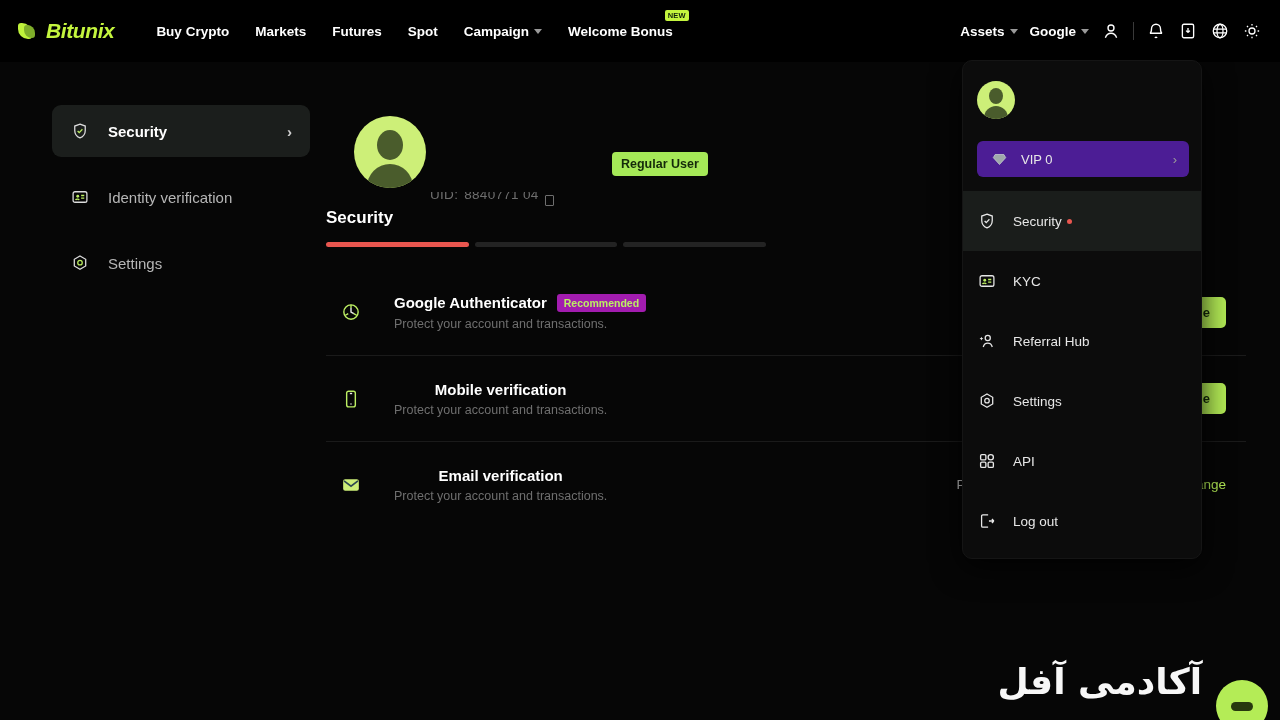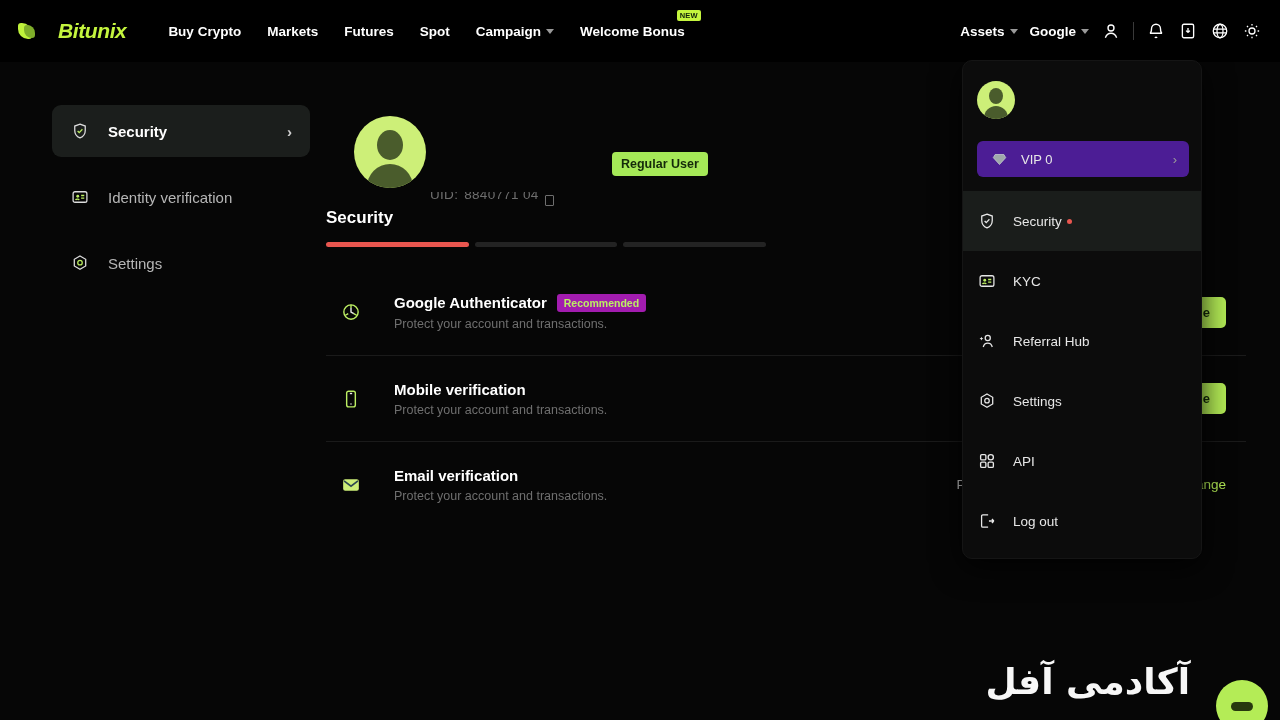--- a/index.html
+++ b/index.html
@@ -11,21 +11,21 @@
   }
   #root { position: relative; width: 1280px; height: 720px; background: #060606; }
 
   
   .header {
     position: absolute; top: 0; left: 0; width: 1280px; height: 62px;
     background: #000000;
     display: flex; align-items: center;
     z-index: 40;
   }
-  .brand { display: flex; align-items: center; margin-left: 18px; gap: 18px; }
+  .brand { display: flex; align-items: center; margin-left: 18px; gap: 6px; }
   .brand-mark { width: 22px; height: 22px; position: relative; }
   .brand-mark .leaf {
     position: absolute; width: 14px; height: 16px; border-radius: 3px 10px 3px 10px;
     background: #bff23b; top: 3px; left: 0;
   }
   .brand-mark .leaf2 {
     position: absolute; width: 11px; height: 13px; border-radius: 3px 8px 3px 8px;
     background: #7fae2a; top: 5px; left: 6px;
   }
   .brand-text {
@@ -111,21 +111,21 @@
 
   .sec-list { margin-top: 22px; width: 920px; }
   .sec-row {
     display: flex; align-items: center; height: 86px;
     border-top: 1px solid #1a1a1a; position: relative;
   }
   .sec-row:first-child { border-top: none; }
   .sec-ico { width: 22px; height: 22px; margin-left: 14px; margin-right: 32px; flex: 0 0 22px;
              display: flex; align-items: center; justify-content: center; }
   .sec-texts { display: flex; flex-direction: column; gap: 5px; }
-  .sec-name { color: #ffffff; font-size: 15px; font-weight: bold; display: flex; align-items: center; gap: 10px; }
+  .sec-name { color: #ffffff; font-size: 15px; font-weight: bold; display: flex; align-items: center; gap: 10px; justify-content: center; }
   .rec-badge {
     background: #a21caf; color: #bcee63; font-size: 10.5px; font-weight: bold;
     padding: 3px 7px; border-radius: 3px;
   }
   .sec-desc { color: #6f6f6f; font-size: 12.5px; }
   .sec-actions { margin-left: auto; display: flex; align-items: center; gap: 16px; margin-right: 20px; }
   .sec-val { color: #c8c8c8; font-size: 13.5px; }
   .sep { width: 1px; height: 13px; background: #3a3a3a; }
   .act-muted { color: #9a9a9a; font-size: 13.5px; cursor: pointer; }
   .act-green { color: #b4ec56; font-size: 13.5px; cursor: pointer; }
@@ -168,21 +168,21 @@
     display: flex; align-items: center; height: 60px; padding: 0 14px; gap: 16px;
     color: #e7e7e7; font-size: 13.5px; cursor: pointer;
   }
   .dd-item.hl { background: #1a1d1b; }
   .dd-ico { width: 20px; height: 20px; display: flex; align-items: center; justify-content: center; flex: 0 0 20px; }
   .dot-red { width: 5px; height: 5px; border-radius: 50%; background: #e8564f; margin-left: 5px; }
   .dd-label { display: flex; align-items: center; }
 
   
   .watermark {
-    position: absolute; right: 90px; bottom: 18px;
+    position: absolute; right: 78px; bottom: 18px;
     color: #ffffff; font-size: 36px; font-weight: bold;
     direction: rtl; letter-spacing: -1px; opacity: 0.97;
     font-family: "DejaVu Sans", sans-serif;
   }
   .chat-bubble {
     position: absolute; right: 12px; bottom: -12px;
     width: 52px; height: 52px; border-radius: 50%;
     background: #b4ec56; display: flex; align-items: center; justify-content: center;
     cursor: pointer; z-index: 30;
   }

